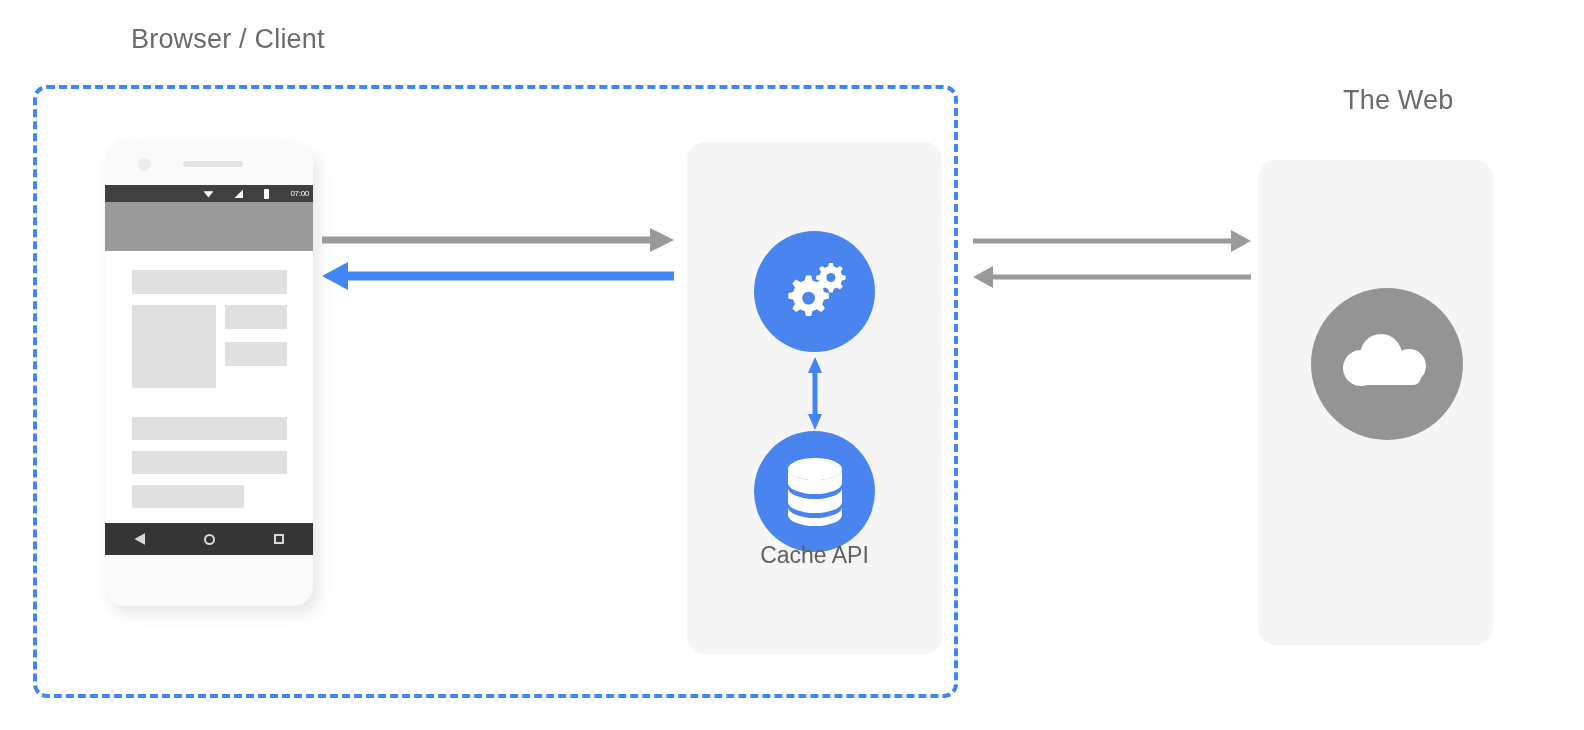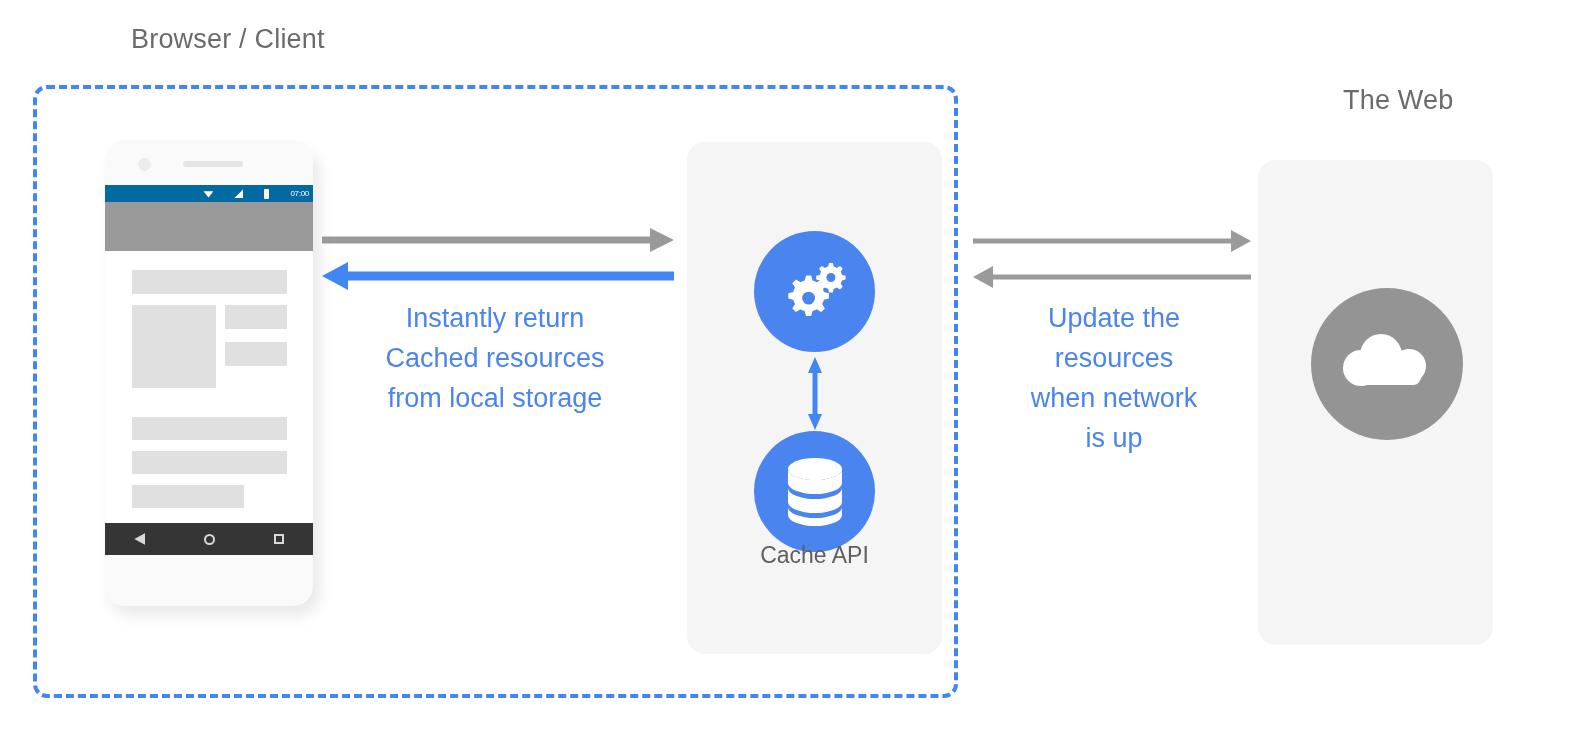--- a/index.html
+++ b/index.html
@@ -46,21 +46,21 @@
   .phone-camera {
     position: absolute; left: 33px; top: 18px; width: 13px; height: 13px;
     background: #ececec; border-radius: 50%;
   }
   .phone-screen {
     position: absolute; left: 5px; top: 45px; width: 208px; height: 370px;
     background: #ffffff; overflow: hidden;
   }
   .status-bar {
     position: absolute; left: 0; top: 0; width: 100%; height: 17px;
-    background: #0369a1; display: flex; align-items: center;
+    background: #404040; display: flex; align-items: center;
     justify-content: flex-end; gap: 21px; padding-right: 4px;
   }
   .sb-time { font-size: 8px; color: #ffffff; letter-spacing: -.3px; }
   .sb-wifi {
     width: 10px; height: 8px; background: #fff;
     clip-path: polygon(0% 22%, 100% 22%, 50% 100%);
   }
   .sb-signal {
     width: 9px; height: 9px; background: #fff;
     clip-path: polygon(100% 0%, 100% 100%, 0% 100%);
@@ -240,21 +240,14 @@
         <g fill="#ffffff">
           <circle cx="42" cy="22" r="21"></circle>
           <circle cx="22" cy="35" r="18"></circle>
           <circle cx="70" cy="33" r="17"></circle>
           <rect x="20" y="36" width="62" height="16" rx="8"></rect>
         </g>
       </svg>
     </div>
   </div>
 
-  <div class="caption caption-left">Instantly return
-Cached resources
-from local storage</div>
-  <div class="caption caption-right">Update the
-resources
-when network
-is up</div>
 
 </div>
 
 </body></html>

